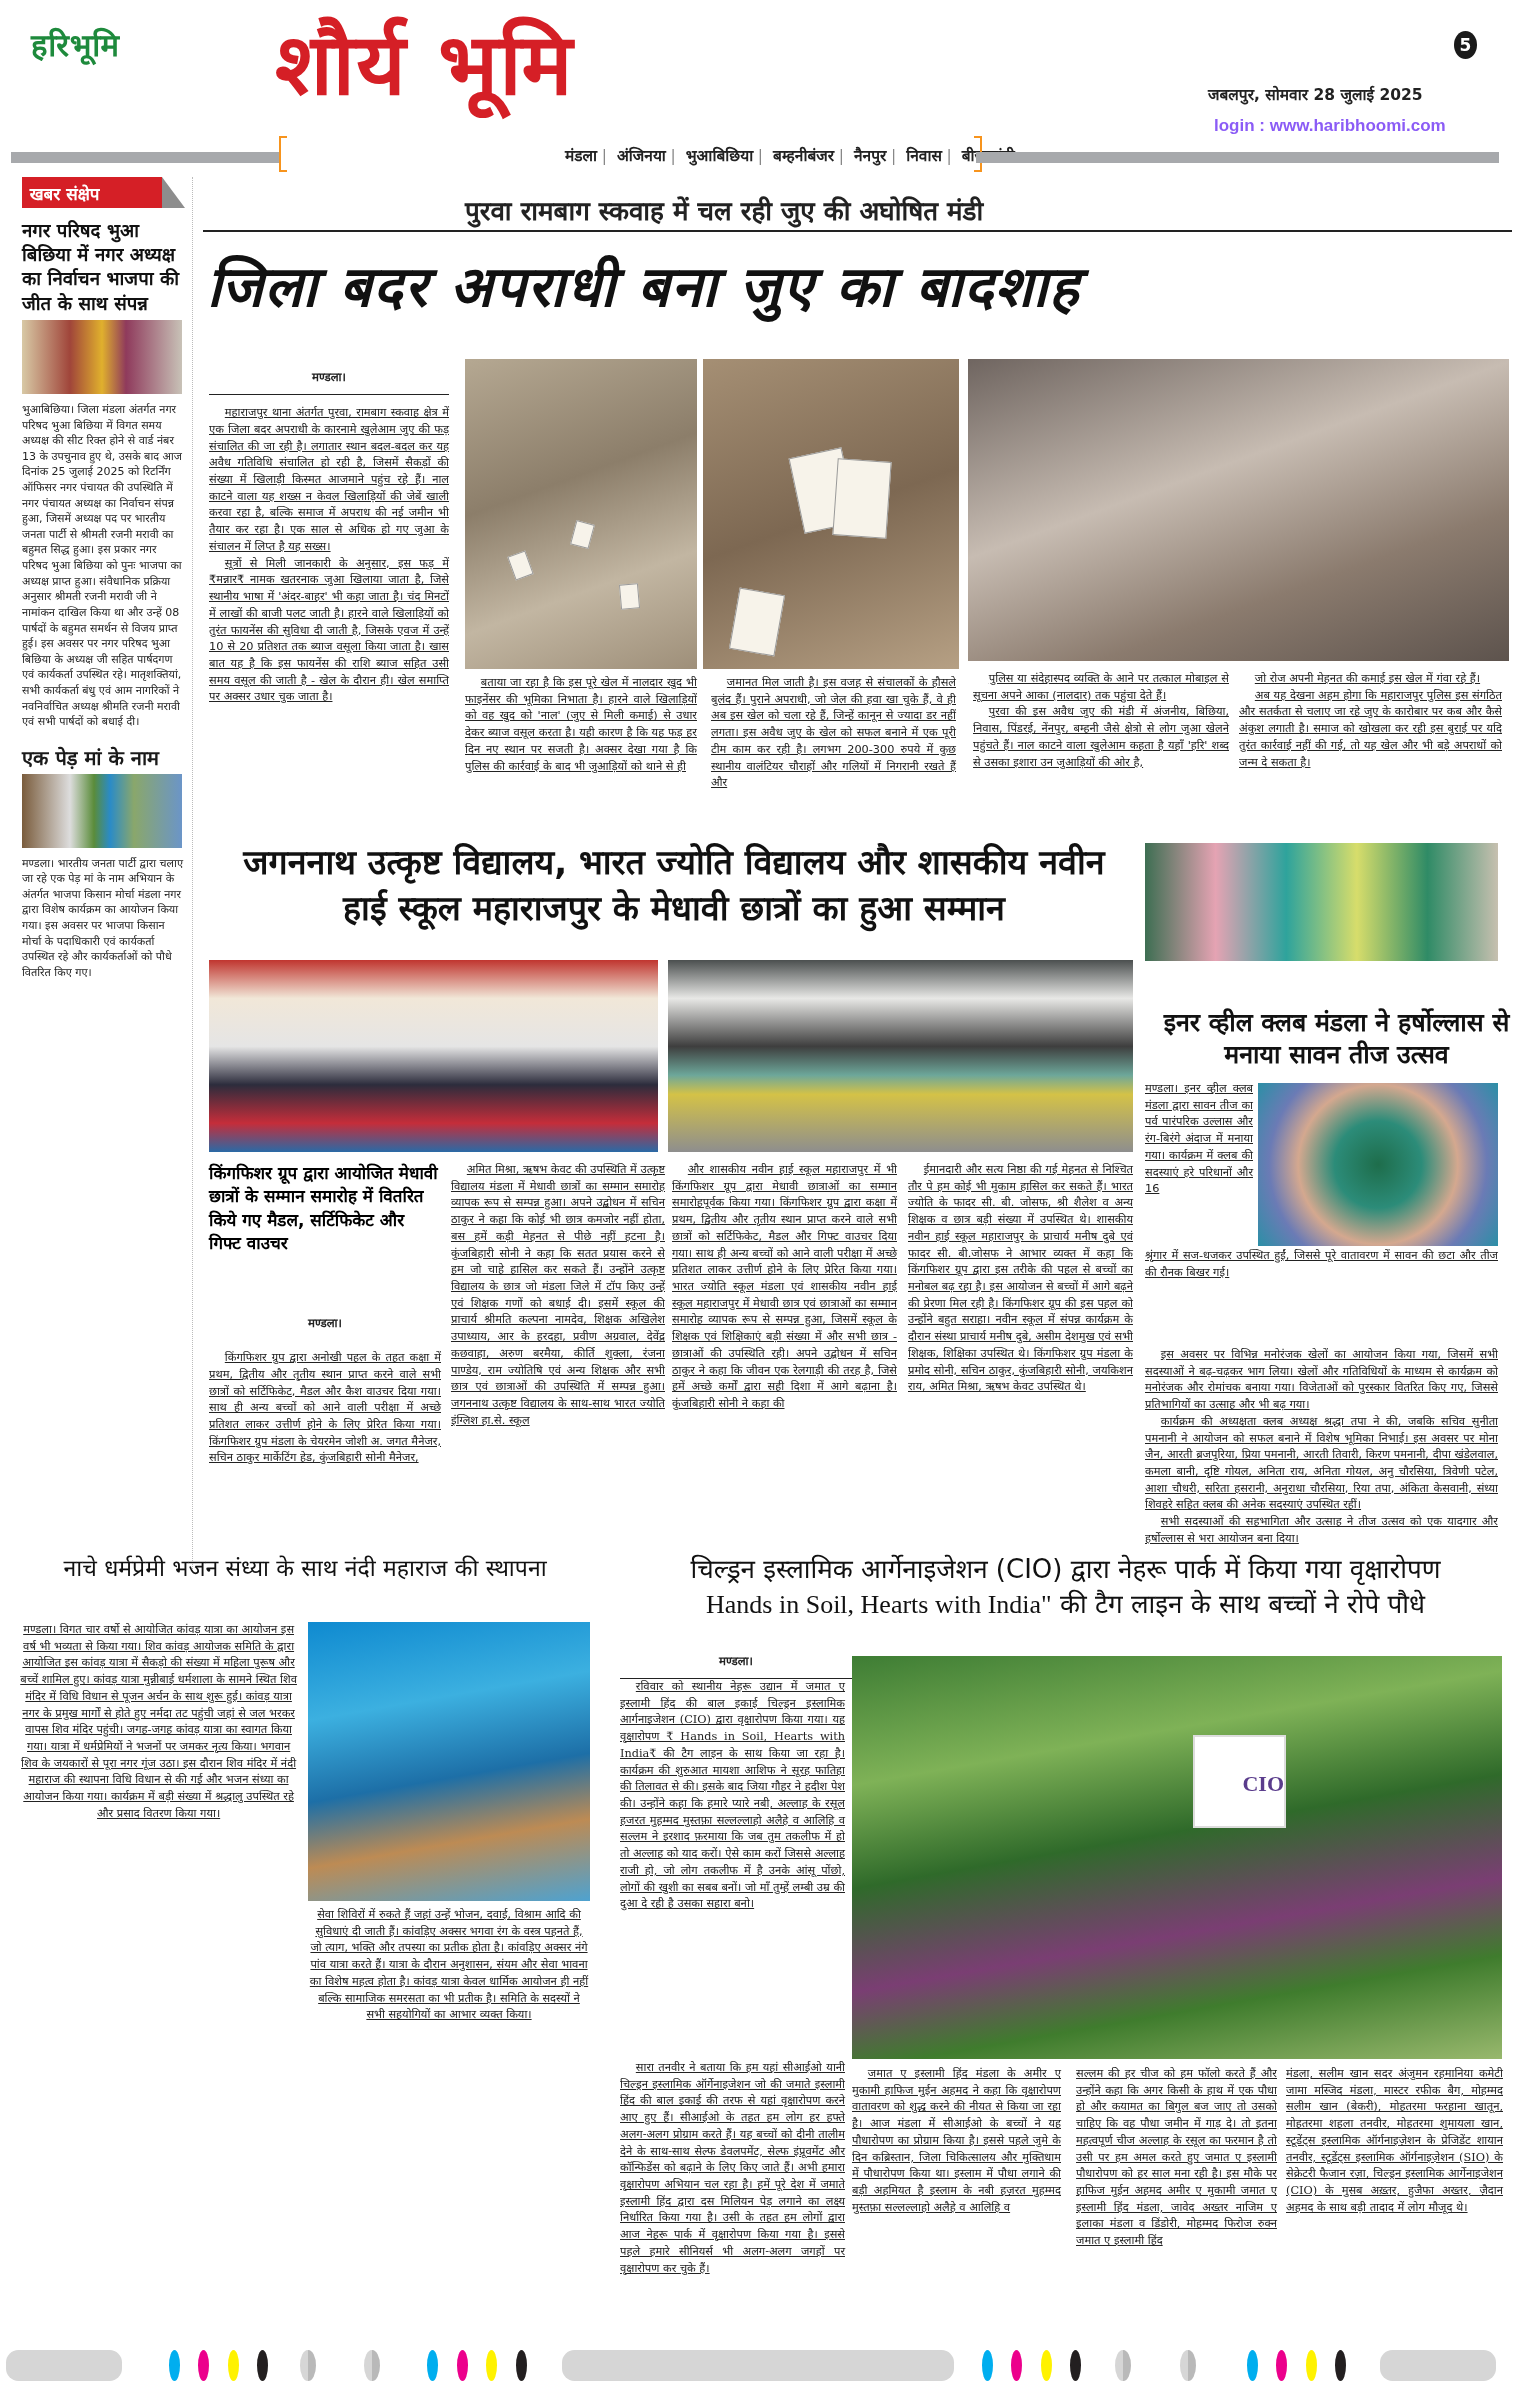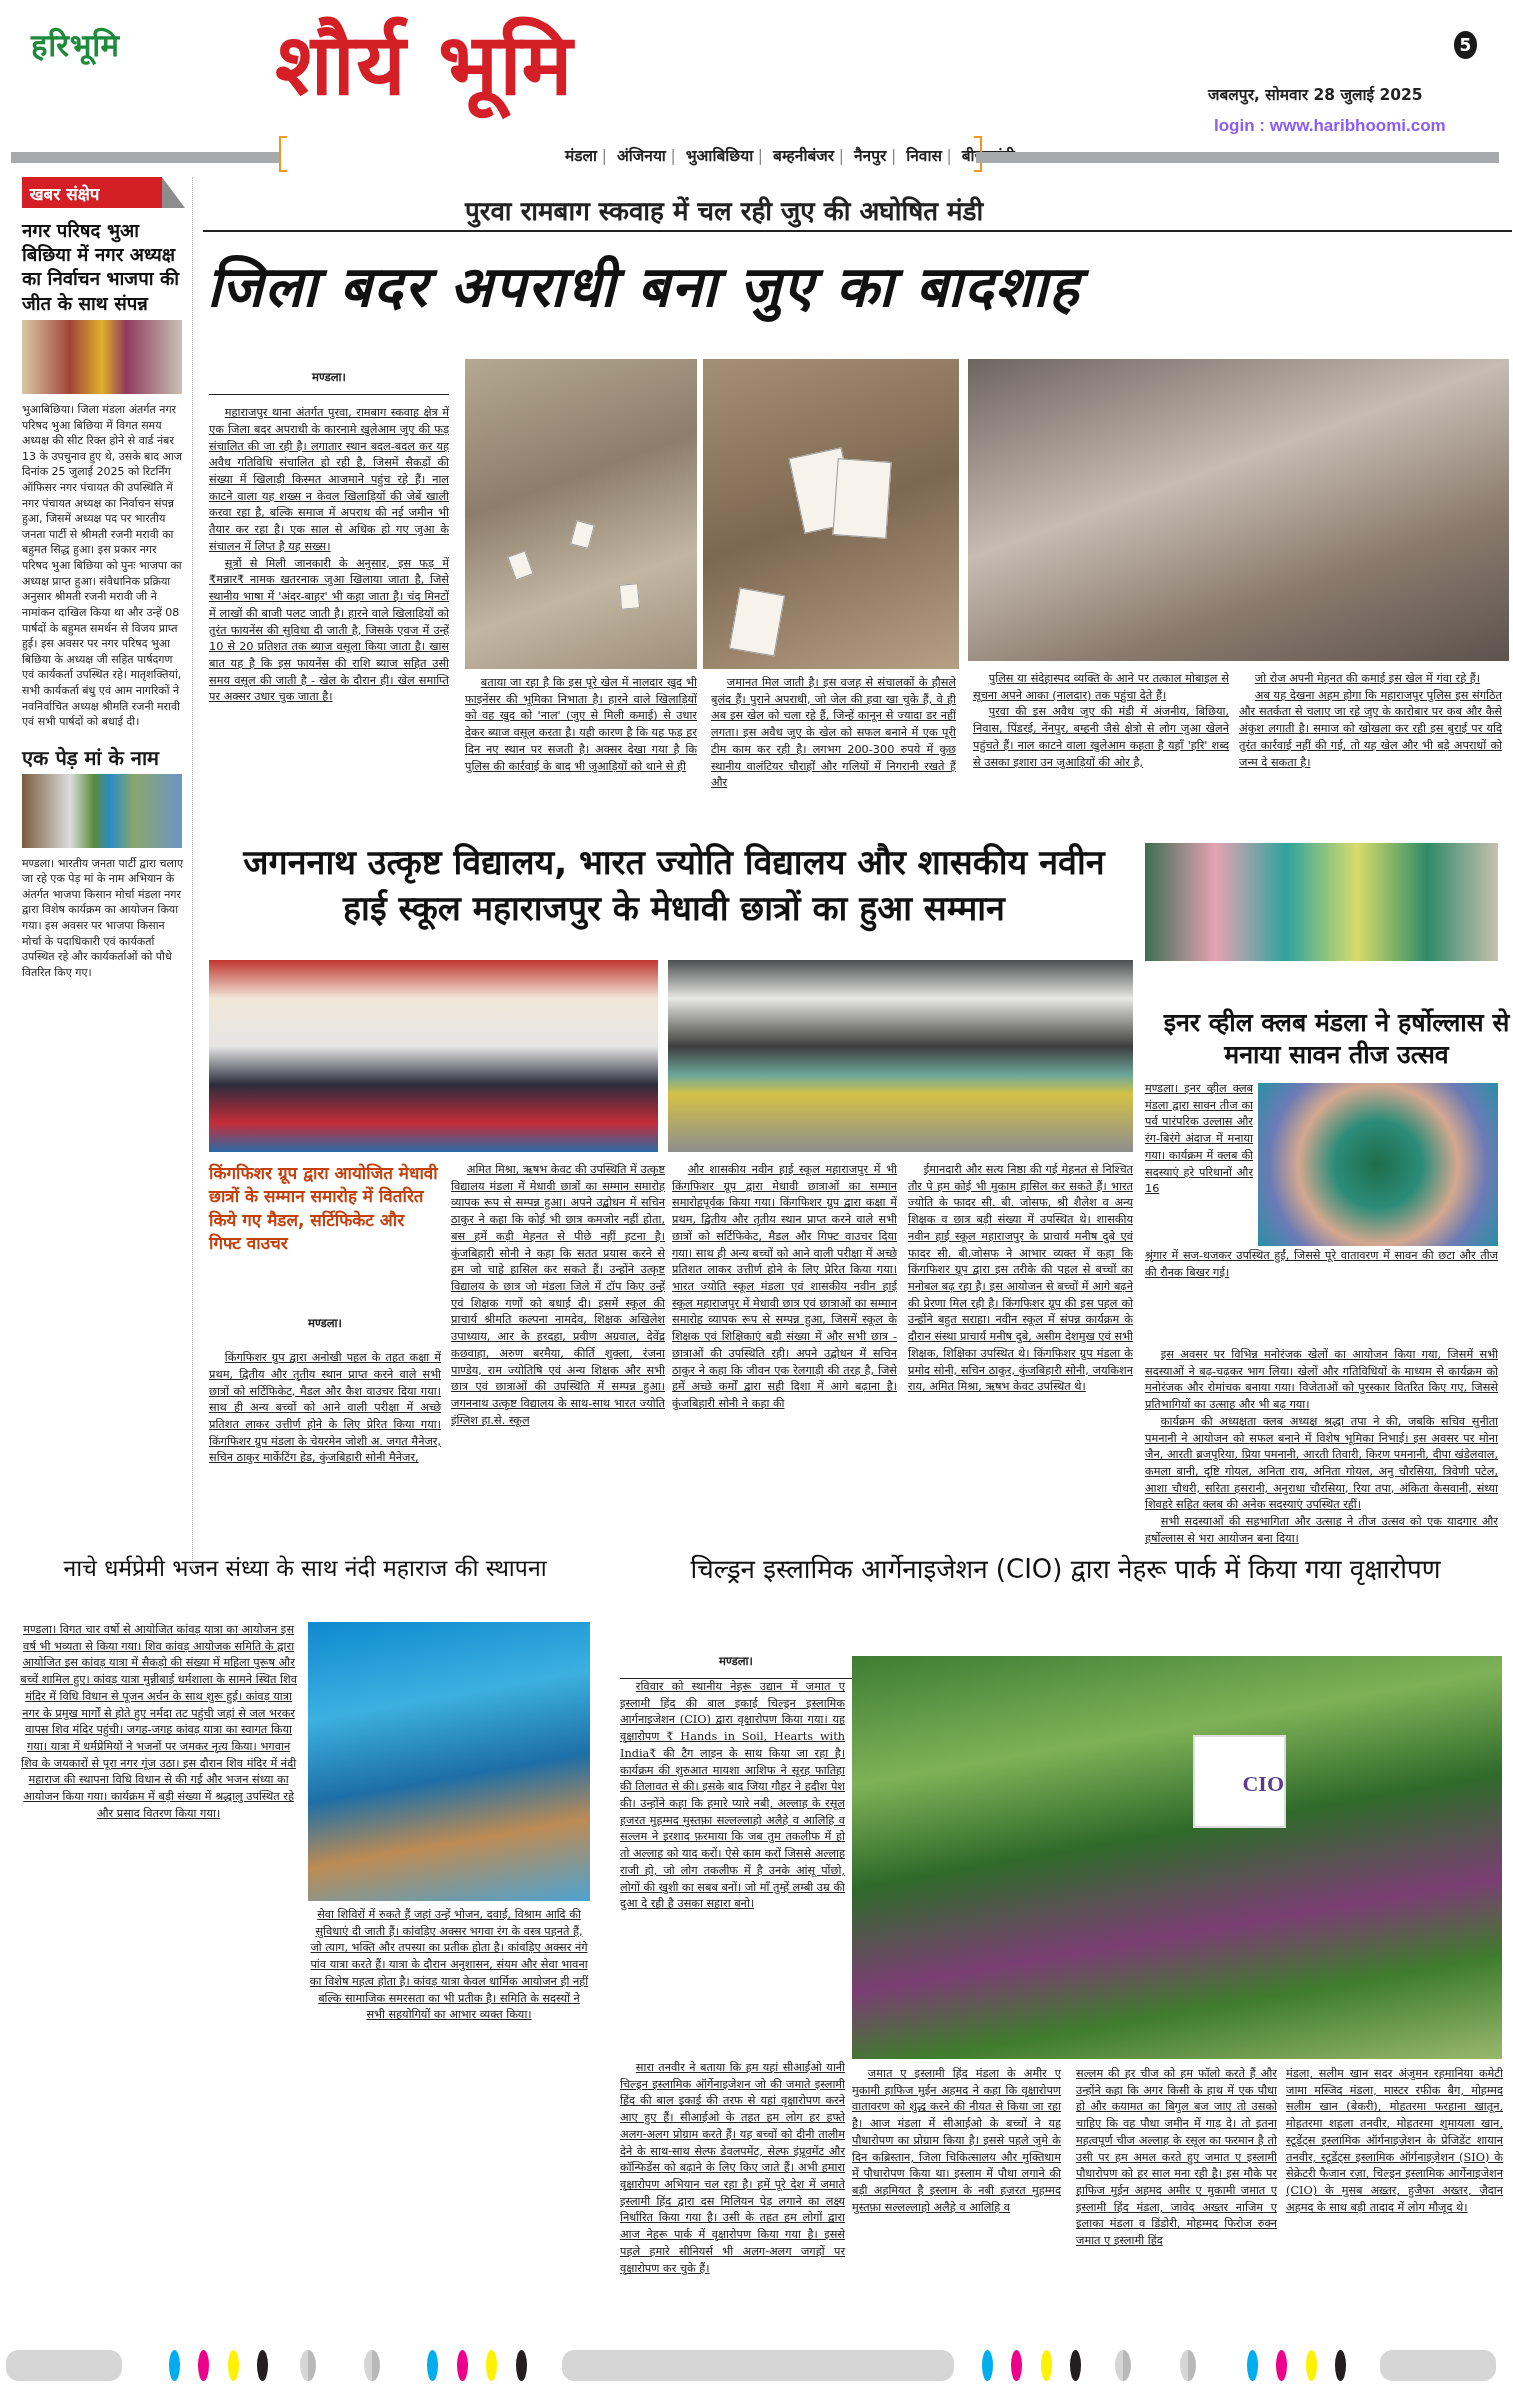--- a/index.html
+++ b/index.html
@@ -49,21 +49,21 @@
   .card { position: absolute; background: #f7f3ea; border: 0.8px solid #999; width: 18.6px; height: 25px; }
   .main-col2 { left: 465px; top: 675px; width: 232px; }
   .main-col3 { left: 711px; top: 675px; width: 245px; }
   .main-col4 { left: 973px; top: 671px; width: 256px; }
   .main-col5 { left: 1239px; top: 671px; width: 263px; }
 
   
   .school-head { left: 217px; top: 840px; width: 914px; text-align: center; font-size: 34px; font-weight: bold; line-height: 1.35; color: #111; }
   .simg1 { left: 209px; top: 960px; width: 449px; height: 192px; background: linear-gradient(180deg,#c0352f,#f1e7d8 20%,#e5e5e5 45%,#2c2c3c 65%,#c52d3a 85%,#2a6aa6); }
   .simg2 { left: 668px; top: 960px; width: 465px; height: 192px; background: linear-gradient(180deg,#4b4f4f,#e8e8e6 20%,#3e3e3e 45%,#6da79a 60%,#d4c247 70%,#8e8e8e); }
-  .school-sub { left: 209px; top: 1162px; width: 232px; font-size: 17px; font-weight: bold; line-height: 1.38; color: #c2410c; }
+  .school-sub { left: 209px; top: 1162px; width: 232px; font-size: 17px; font-weight: bold; line-height: 1.38; color: #000000; }
   .school-col0 { left: 209px; top: 1315px; width: 232px; }
   .school-col1 { left: 451px; top: 1162px; width: 214px; }
   .school-col2 { left: 672px; top: 1162px; width: 225px; }
   .school-col3 { left: 908px; top: 1162px; width: 225px; }
 
   
   .iw-img1 { left: 1145px; top: 843px; width: 353px; height: 118px; background: linear-gradient(90deg,#3d6e52,#e5a3b3 20%,#2ea39c 40%,#d7dd6b 60%,#2f8b66 80%,#c7c0b0); }
   .iw-head { left: 1145px; top: 1007px; width: 353px; text-align: center; font-size: 25px; font-weight: bold; line-height: 1.28; color: #111; margin-left: 15px; }
   .iw-img2 { left: 1258px; top: 1083px; width: 240px; height: 163px; background: radial-gradient(circle at 50% 50%, #1e6d4b, #2c8c79 30%, #d4a88f 55%, #6b7bb5 75%, #2b8fa6); }
   .iw-col-a { left: 1145px; top: 1081px; width: 108px; }
@@ -207,20 +207,24 @@
 <div class="abs kw-col1 body">
   <p style="text-indent:0;text-align:center">मण्डला। विगत चार वर्षो से आयोजित कांवड़ यात्रा का आयोजन इस वर्ष भी भव्यता से किया गया। शिव कांवड़ आयोजक समिति के द्वारा आयोजित इस कांवड़ यात्रा में सैकड़ो की संख्या में महिला पुरूष और बच्चें शामिल हुए। कांवड़ यात्रा मुन्नीबाई धर्मशाला के सामने स्थित शिव मंदिर में विधि विधान से पूजन अर्चन के साथ शुरू हुई। कांवड़ यात्रा नगर के प्रमुख मार्गों से होते हुए नर्मदा तट पहुंची जहां से जल भरकर वापस शिव मंदिर पहुंची। जगह-जगह कांवड़ यात्रा का स्वागत किया गया। यात्रा में धर्मप्रेमियों ने भजनों पर जमकर नृत्य किया। भगवान शिव के जयकारों से पूरा नगर गूंज उठा। इस दौरान शिव मंदिर में नंदी महाराज की स्थापना विधि विधान से की गई और भजन संध्या का आयोजन किया गया। कार्यक्रम में बड़ी संख्या में श्रद्धालु उपस्थित रहे और प्रसाद वितरण किया गया।</p>
 </div>
 <div class="abs kw-img"></div>
 <div class="abs kw-col2 body">
   <p style="text-indent:0;text-align:center">सेवा शिविरों में रुकते हैं जहां उन्हें भोजन, दवाई, विश्राम आदि की सुविधाएं दी जाती हैं। कांवड़िए अक्सर भगवा रंग के वस्त्र पहनते हैं, जो त्याग, भक्ति और तपस्या का प्रतीक होता है। कांवड़िए अक्सर नंगे पांव यात्रा करते हैं। यात्रा के दौरान अनुशासन, संयम और सेवा भावना का विशेष महत्व होता है। कांवड़ यात्रा केवल धार्मिक आयोजन ही नहीं बल्कि सामाजिक समरसता का भी प्रतीक है। समिति के सदस्यों ने सभी सहयोगियों का आभार व्यक्त किया।</p>
 </div>
 
 <div class="abs cio-head">
   <div>चिल्ड्रन इस्लामिक आर्गेनाइजेशन (CIO) द्वारा नेहरू पार्क में किया गया वृक्षारोपण</div>
+  <div>
+    <span class="latin">Hands in Soil, Hearts with India"</span>
+    <span>की टैग लाइन के साथ बच्चों ने रोपे पौधे</span>
+  </div>
 </div>
 <div class="abs cio-dateline body">
   <div class="dateline-m">मण्डला।</div>
 </div>
 <div class="abs cio-col1 body cio-body">
   <p>रविवार को स्थानीय नेहरू उद्यान में जमात ए इस्लामी हिंद की बाल इकाई चिल्ड्रन इस्लामिक आर्गनाइजेशन (CIO) द्वारा वृक्षारोपण किया गया। यह वृक्षारोपण ₹ Hands in Soil, Hearts with India₹ की टैग लाइन के साथ किया जा रहा है। कार्यक्रम की शुरुआत मायशा आशिफ ने सूरह फातिहा की तिलावत से की। इसके बाद जिया गौहर ने हदीश पेश की। उन्होंने कहा कि हमारे प्यारे नबी, अल्लाह के रसूल हजरत मुहम्मद मुस्तफ़ा सल्लल्लाहो अलैहे व आलिहि व सल्लम ने इरशाद फ़रमाया कि जब तुम तकलीफ में हो तो अल्लाह को याद करों। ऐसे काम करों जिससे अल्लाह राजी हो, जो लोग तकलीफ में है उनके आंसू पोंछो, लोगों की खुशी का सबब बनों। जो माँ तुम्हें लम्बी उम्र की दुआ दे रही है उसका सहारा बनो।</p>
 </div>
 <div class="abs cio-img"></div>
 <div class="abs cio-board">CIO</div>
 <div class="abs cio-col2 body cio-body">

